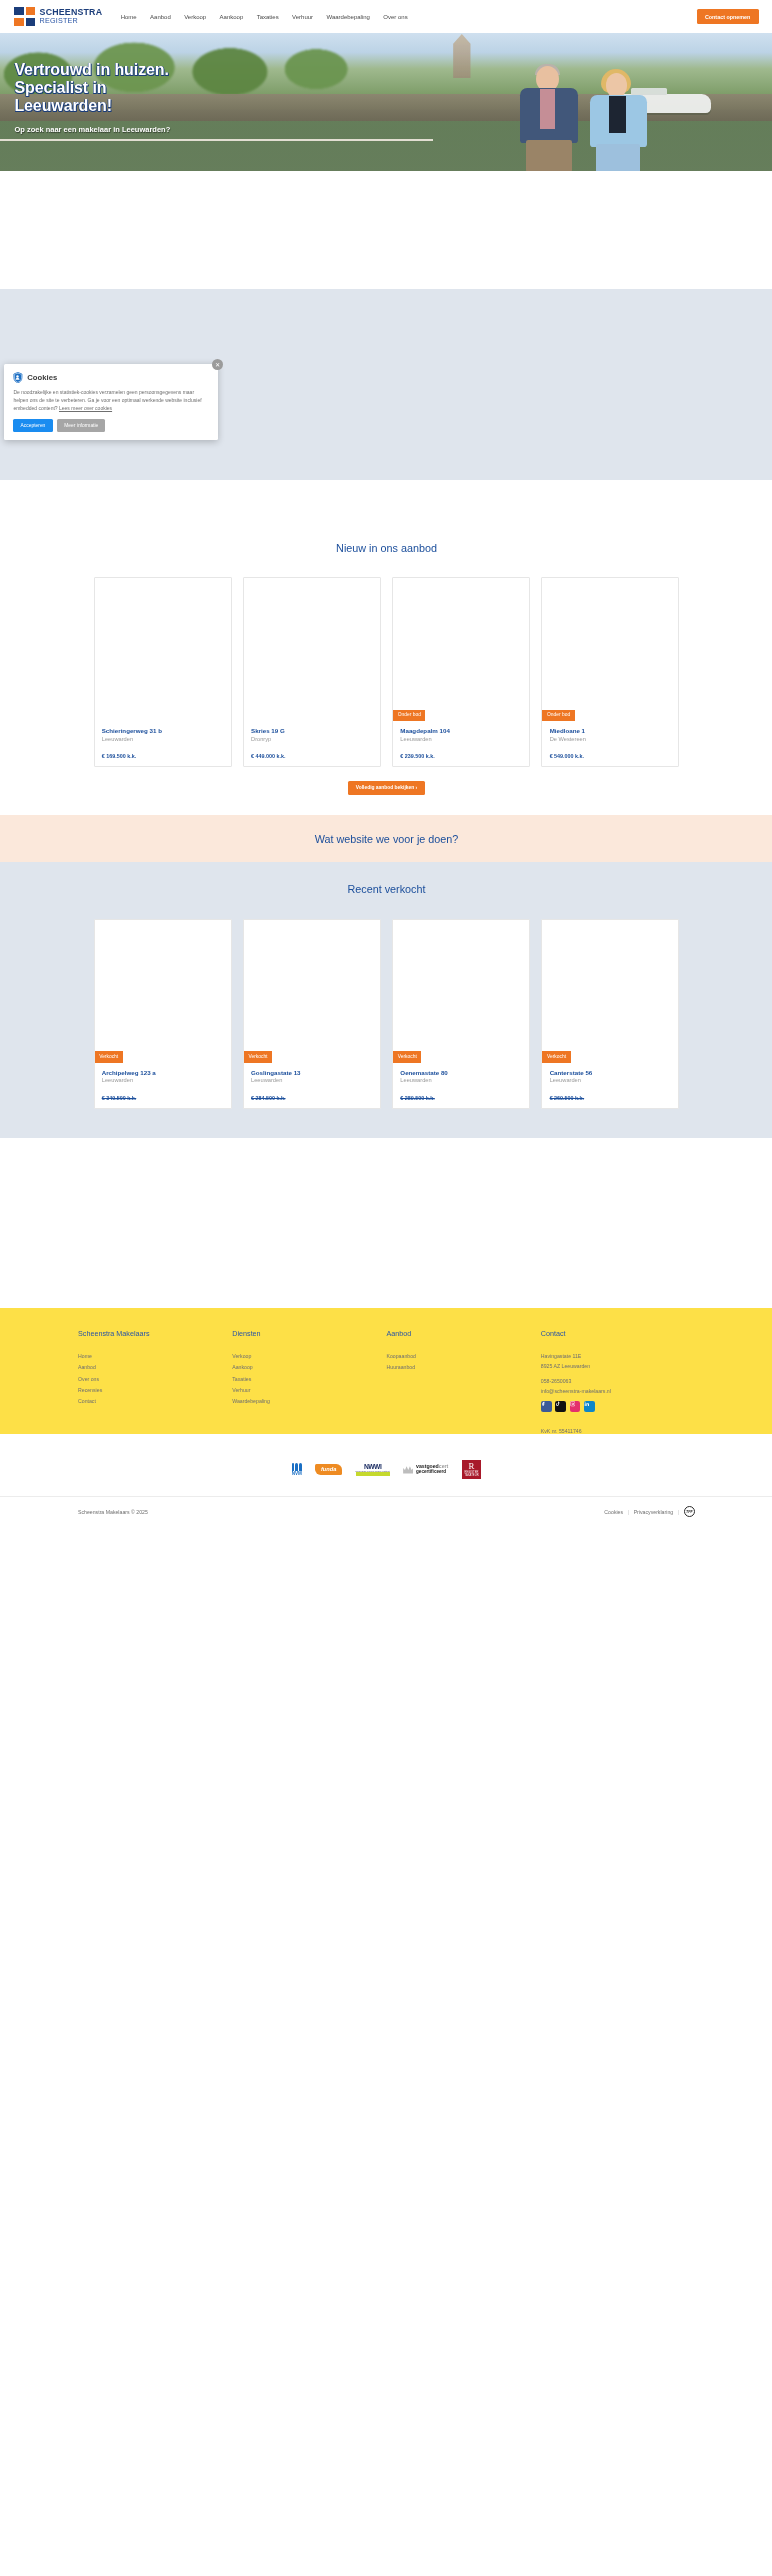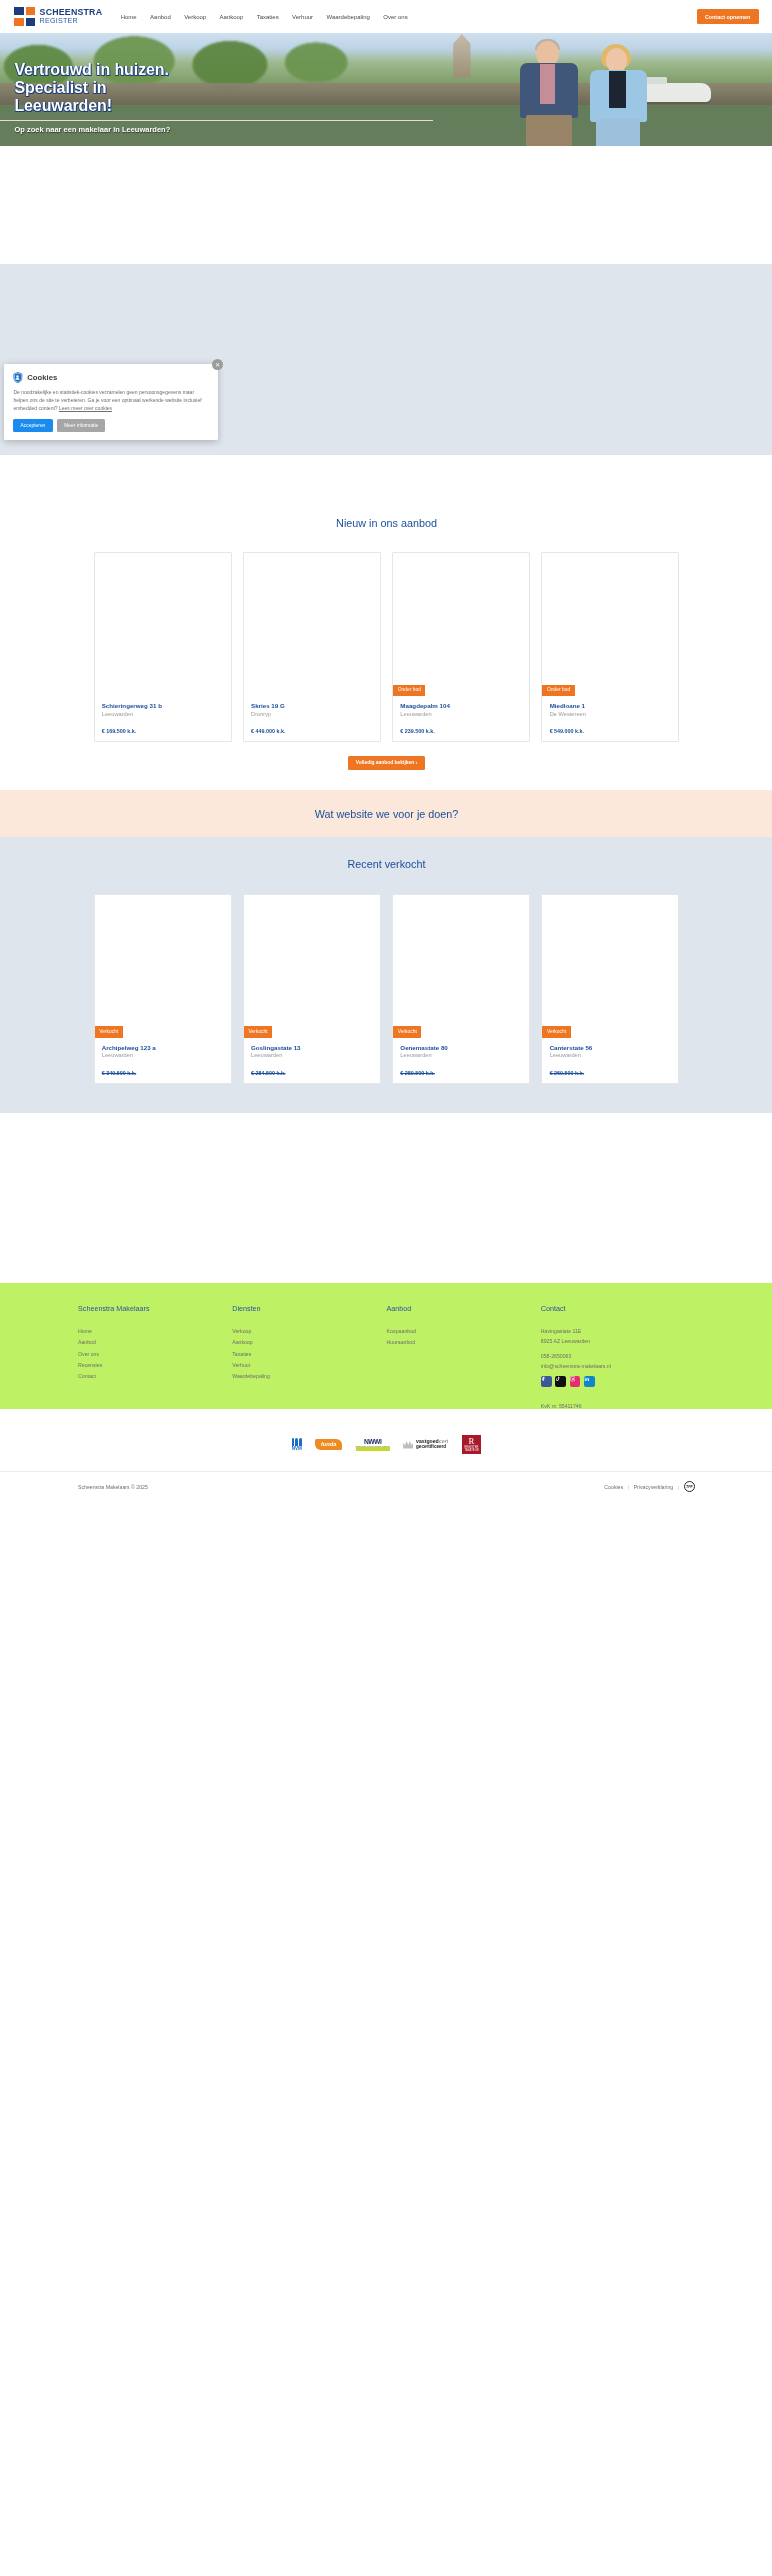--- a/index.html
+++ b/index.html
@@ -38,21 +38,21 @@
     font-size:6px; color:#4a4a4a; text-decoration:none; white-space:nowrap;
   }
   .header-cta{
     margin-left:auto; background:#ee7623; color:#fff; border:none;
     font-size:5.4px; font-weight:bold; padding:4.6px 8.2px; border-radius:1.5px;
     cursor:pointer; font-family:inherit; white-space:nowrap;
   }
 
   
   .hero{
-    height:113px; width:773px; position:relative; overflow:hidden;
+    height:138px; width:773px; position:relative; overflow:hidden;
   }
   .hero-photo{
     position:absolute; inset:0;
     background:
       
       linear-gradient(180deg, rgba(120,140,100,0) 55%, rgba(92,116,86,.55) 56%, rgba(104,126,92,.8) 100%),
       
       linear-gradient(180deg,#cfe0ef 0%, #bcd3e6 14%, #9fb98e 26%, #7f9e6a 44%, #6e8f5c 54%, #6f8a5e 60%, #5f7d58 100%);
   }
   .hero-trees{
@@ -184,21 +184,21 @@
   .band-services{ background:#fbe8db; height:47px; display:flex; align-items:center; justify-content:center; }
   .band-services .section-title{ padding:0; }
 
   
   .section-sold{ background:#dfe5ed; padding:0 0 29px 0; }
 
   
   .block-white-3{ height:170px; background:#fff; }
 
   
-  .footer{ background:#bef264; padding:21.6px 0 0 0; }
+  .footer{ background:#fde047; padding:21.6px 0 0 0; }
   .footer-cols{
     display:flex; padding:0 78px; gap:0;
   }
   .fcol{ width:25%; }
   .fcol h4{ color:#2a55a5; font-size:7.2px; font-weight:normal; margin-bottom:14.4px; }
   .fcol ul{ list-style:none; }
   .fcol li{ margin-bottom:5.4px; }
   .fcol a, .fcol li{ color:#6f6f6f; font-size:5.2px; text-decoration:none; display:block; }
   .addr-line{ color:#6f6f6f; font-size:5.2px; margin-bottom:4.1px; }
   .addr-gap{ height:5.2px; }

